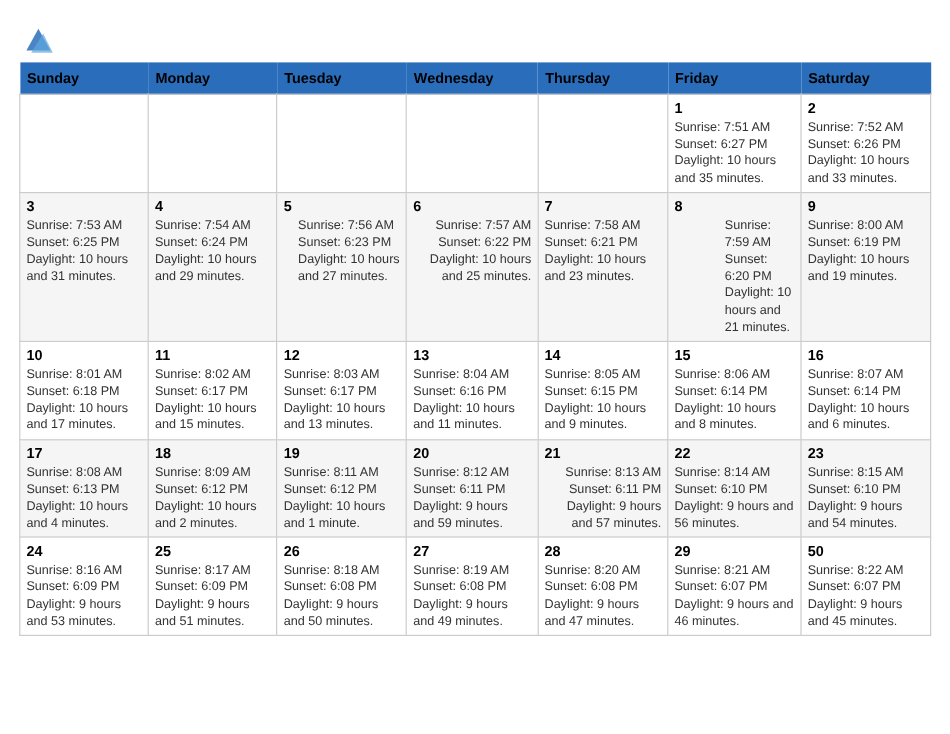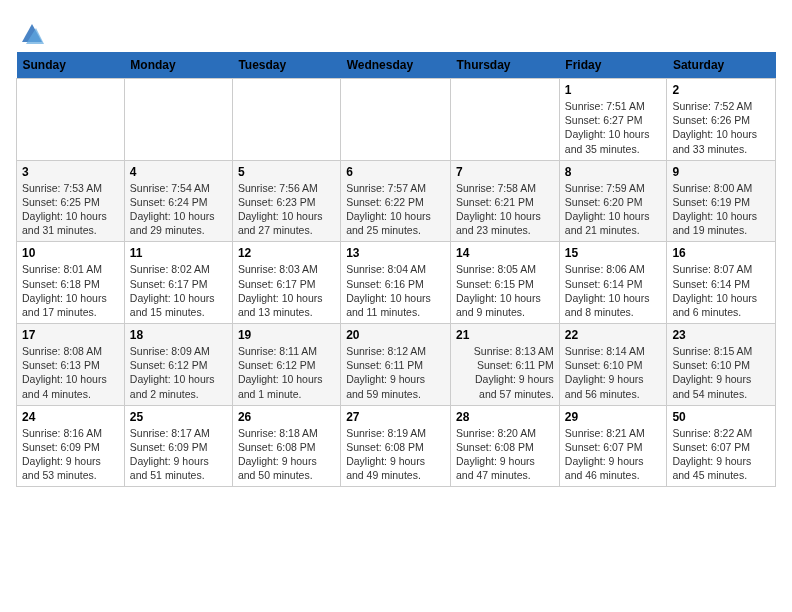--- a/index.html
+++ b/index.html
@@ -152,39 +152,39 @@
 Daylight: 10 hours and 31 minutes.</div>
         </td>
         <td>
           <span class="day-num">4</span>
           <div class="day-info" style="white-space: pre-line;">Sunrise: 7:54 AM
 Sunset: 6:24 PM
 Daylight: 10 hours and 29 minutes.</div>
         </td>
         <td>
           <span class="day-num">5</span>
-          <div class="day-info" style="white-space: pre-line;">Sunrise: 7:56 AM
+          <div class="day-info" style="white-space: pre-line; margin-left: 12px;">Sunrise: 7:56 AM
 Sunset: 6:23 PM
 Daylight: 10 hours and 27 minutes.</div>
         </td>
         <td>
           <span class="day-num">6</span>
-          <div class="day-info" style="white-space: pre-line;">Sunrise: 7:57 AM
+          <div class="day-info" style="white-space: pre-line; text-align: right;">Sunrise: 7:57 AM
 Sunset: 6:22 PM
 Daylight: 10 hours and 25 minutes.</div>
         </td>
         <td>
           <span class="day-num">7</span>
           <div class="day-info" style="white-space: pre-line;">Sunrise: 7:58 AM
 Sunset: 6:21 PM
 Daylight: 10 hours and 23 minutes.</div>
         </td>
         <td>
           <span class="day-num">8</span>
-          <div class="day-info" style="white-space: pre-line;">Sunrise: 7:59 AM
+          <div class="day-info" style="white-space: pre-line; margin-left: 42px;">Sunrise: 7:59 AM
 Sunset: 6:20 PM
 Daylight: 10 hours and 21 minutes.</div>
         </td>
         <td>
           <span class="day-num">9</span>
           <div class="day-info" style="white-space: pre-line;">Sunrise: 8:00 AM
 Sunset: 6:19 PM
 Daylight: 10 hours and 19 minutes.</div>
         </td>
       </tr>

